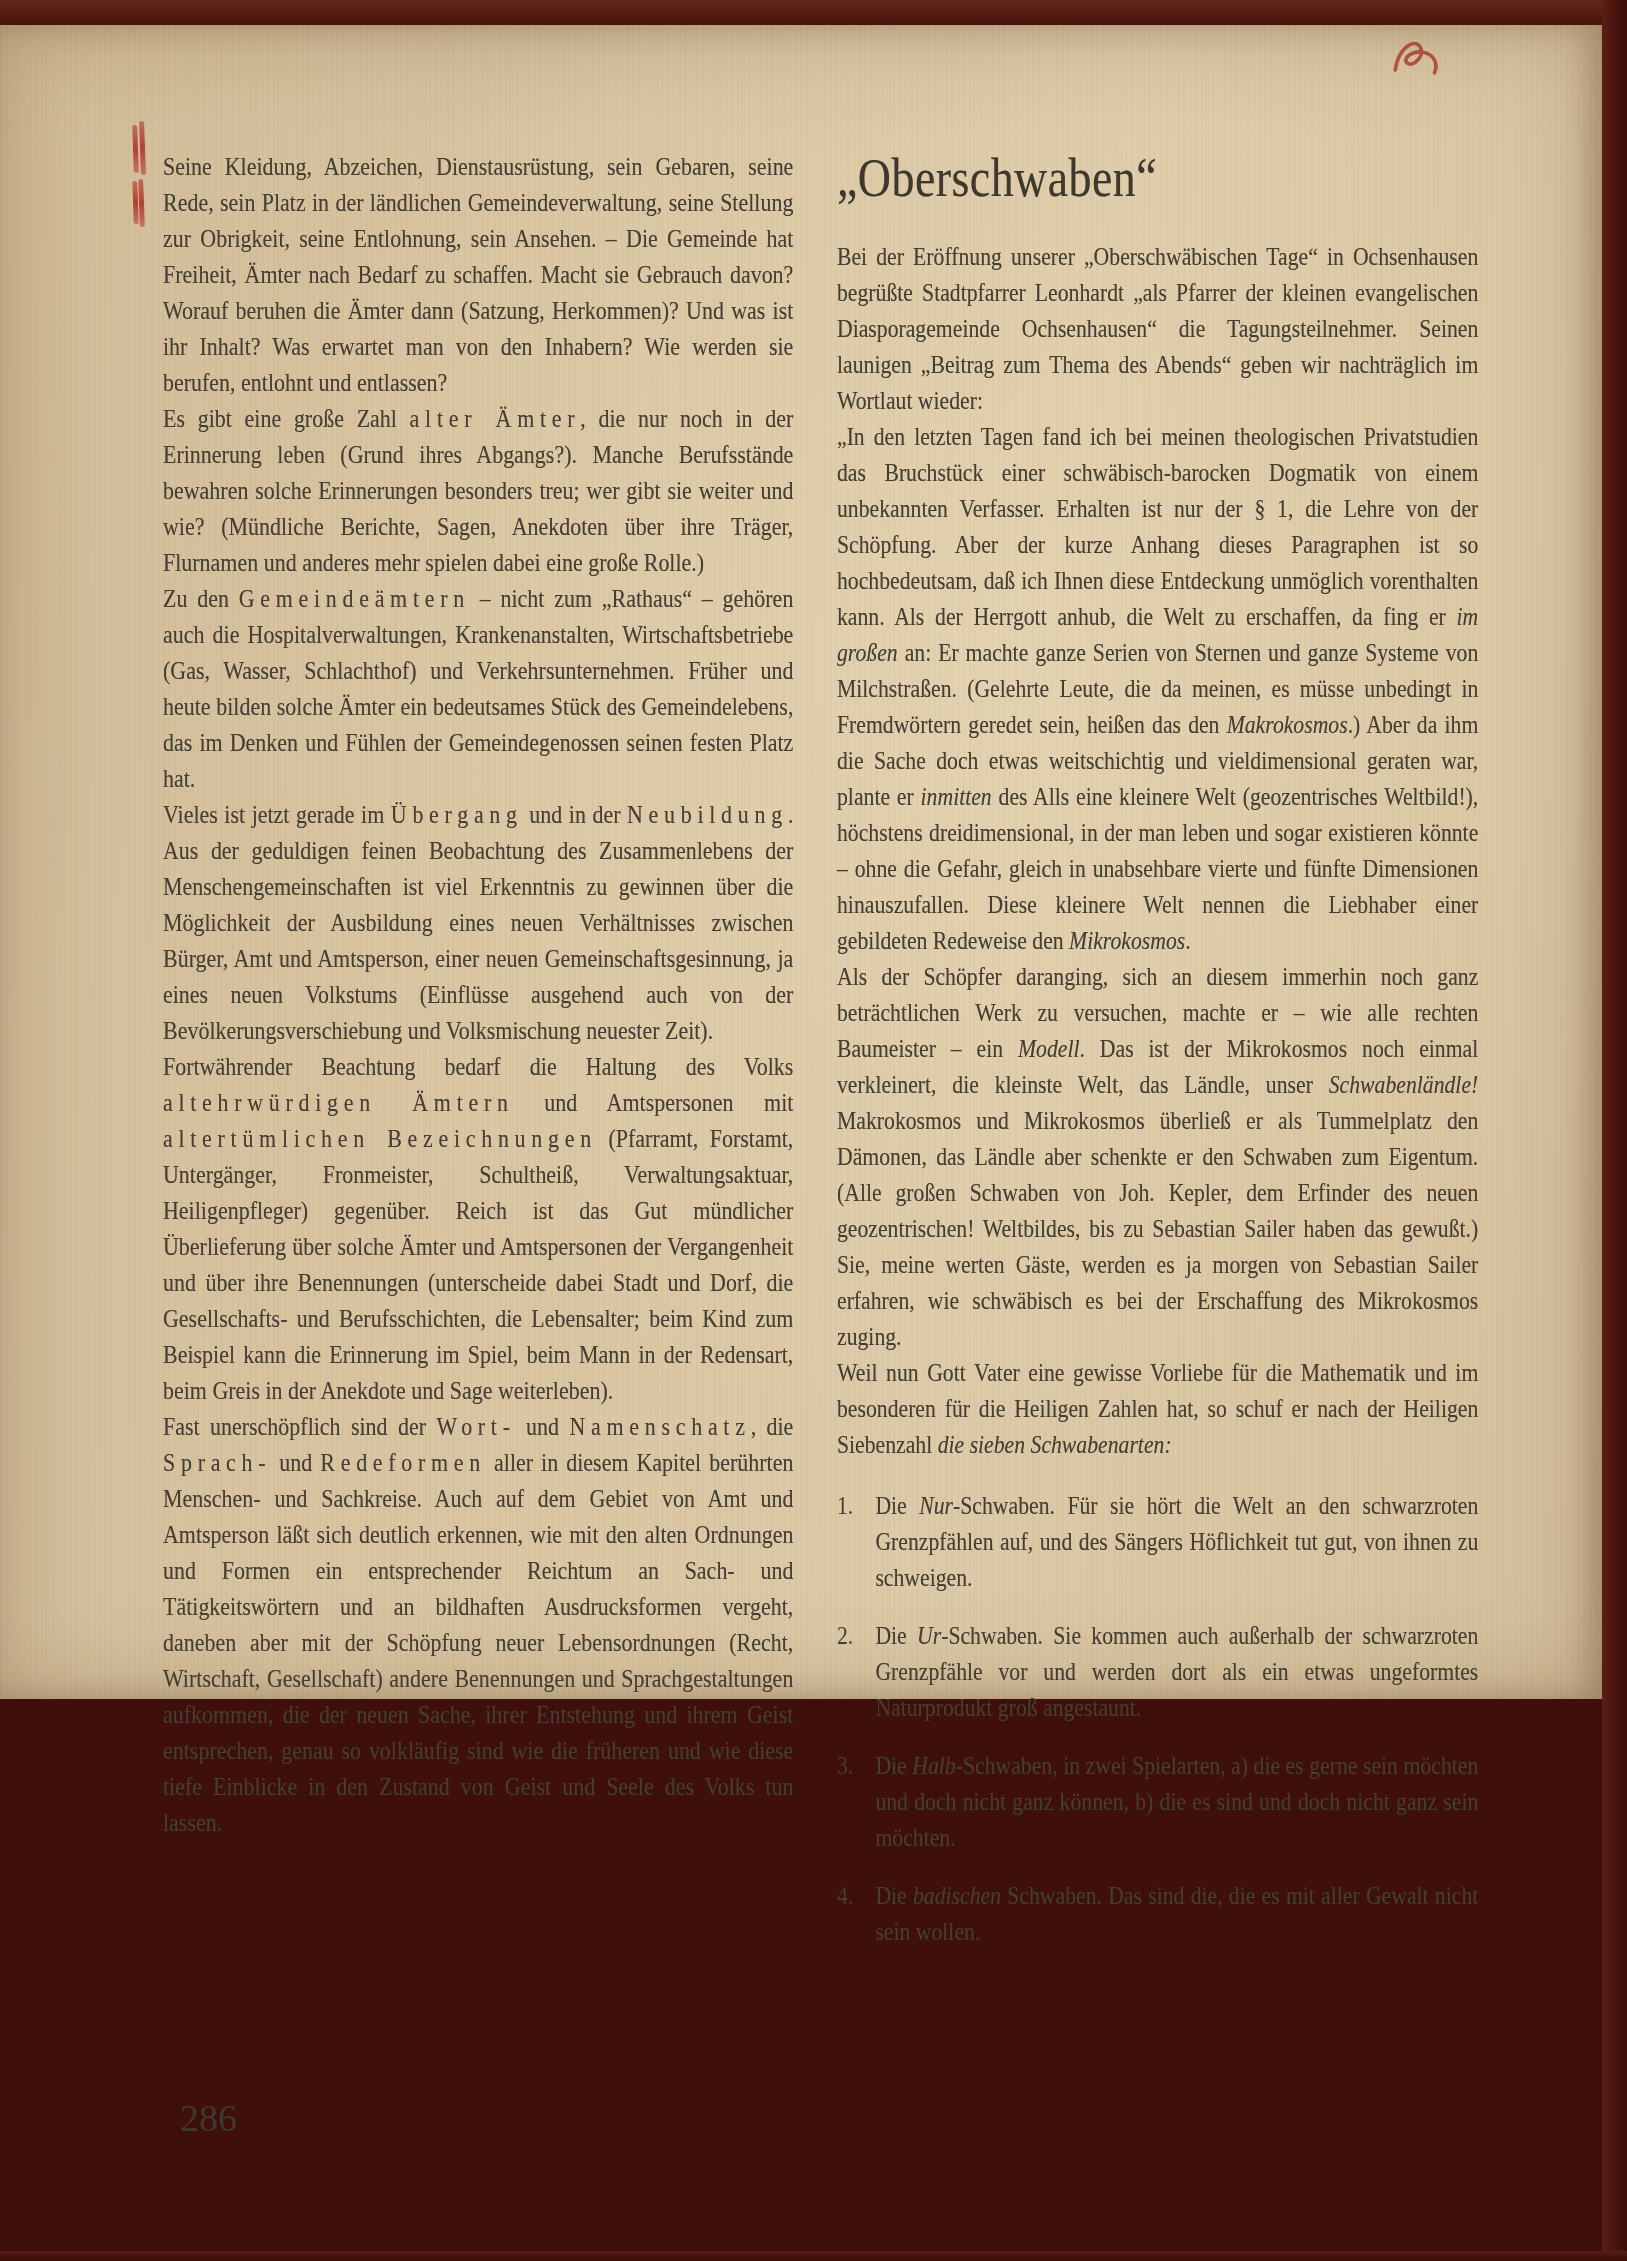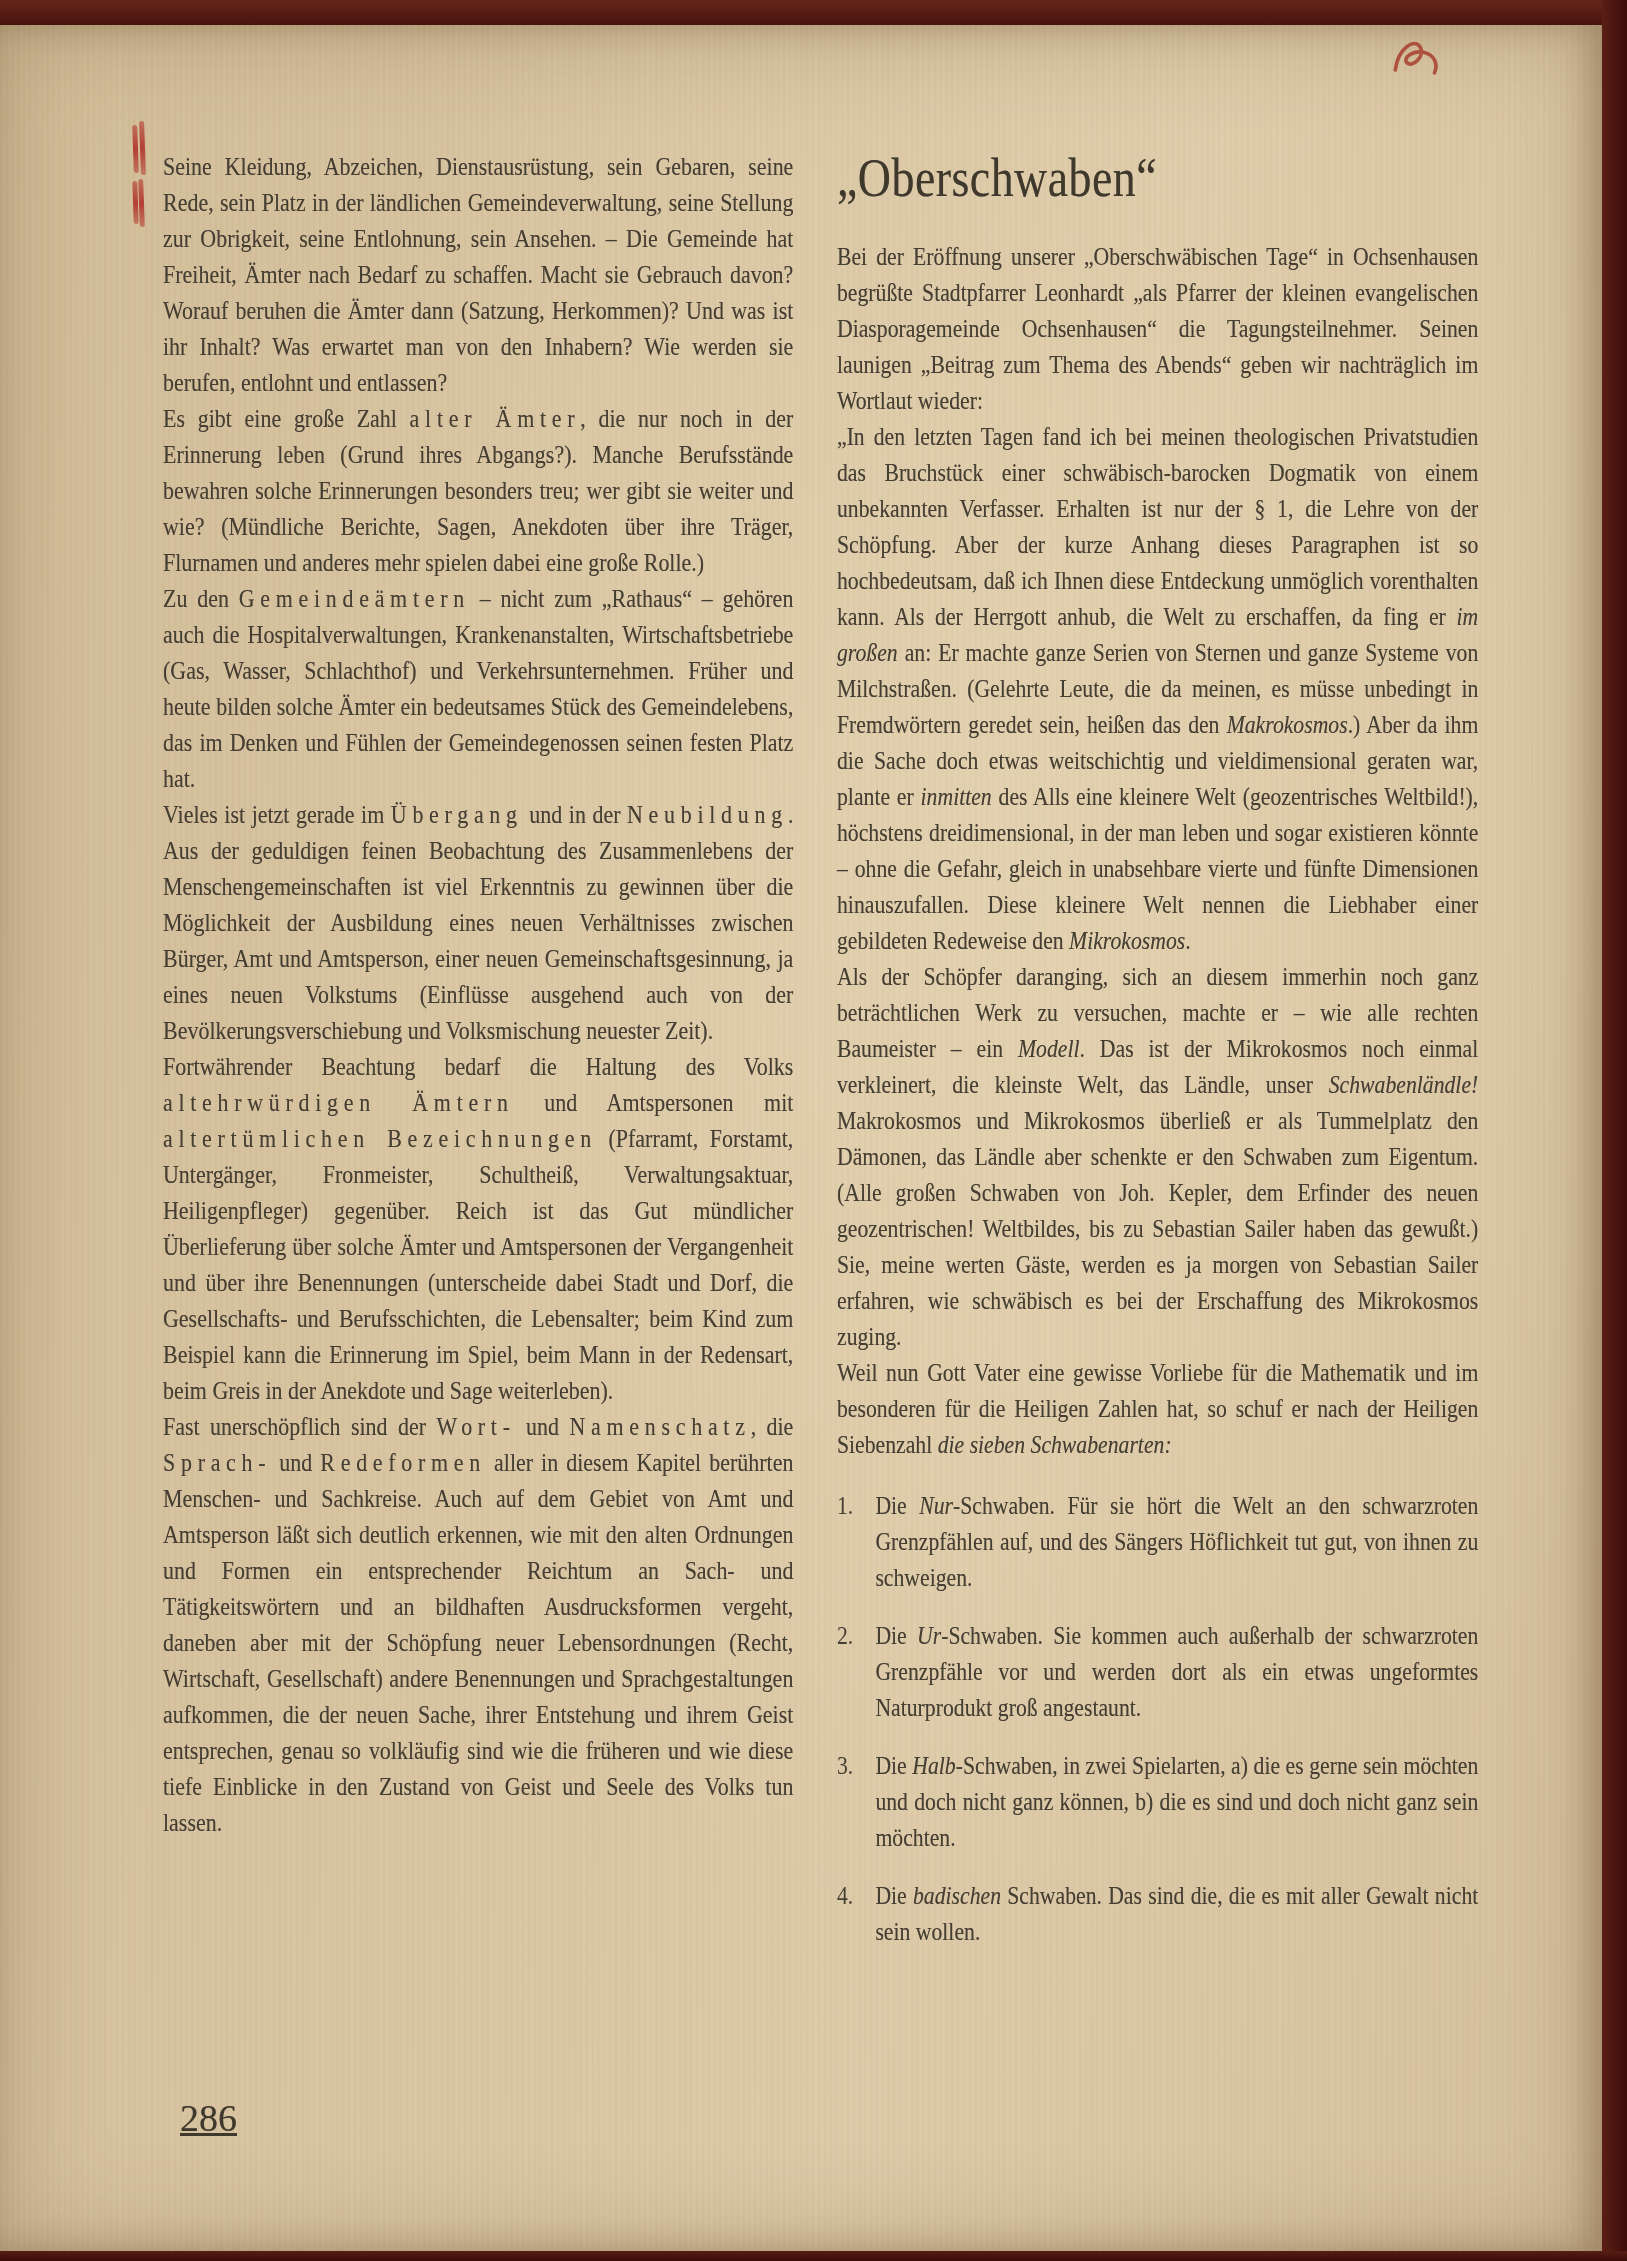--- a/index.html
+++ b/index.html
@@ -13,21 +13,21 @@
   body{
     font-family:"Liberation Serif","DejaVu Serif",serif;
     background:#3f0f0c;
     overflow:hidden;
     position:relative;
   }
   .scan{position:absolute;inset:0;}
   .page{
     position:absolute;
     left:0; top:25px;
-    width:1603px; height:2226px;
+    width:1603px; height:1674px;
     background:
       radial-gradient(ellipse at 62% 38%, rgba(255,244,214,0.20), rgba(0,0,0,0) 55%),
       repeating-linear-gradient(90deg, rgba(122,92,52,0.035) 0 2.2px, rgba(0,0,0,0) 2.2px 5.8px),
       linear-gradient(100deg,#d2bd99 0%,#d8c4a1 30%,#ddcaa8 62%,#d9c5a2 85%,#d4bf9c 100%);
     box-shadow: inset 0 0 101px rgba(94,63,28,0.28), inset -13px 0 29px rgba(70,35,15,0.25);
   }
   .edge{position:absolute;background:linear-gradient(180deg,#5e2218,#45110c);}
   .edge-top{left:0;top:0;width:1627px;height:25px;background:linear-gradient(180deg,#64261b,#49130d);}
   .edge-right{right:0;top:0;width:25px;height:2261px;background:linear-gradient(270deg,#3c0d09,#5a1f15);}
   .edge-bottom{left:0;bottom:0;width:1627px;height:10px;background:linear-gradient(0deg,#380c08,#571d13);}
@@ -58,21 +58,20 @@
   .list-item{display:flex;margin-top:22px;}
   .list-item .num{flex:none;width:46px;}
   .list-item .item-text{flex:1;text-align:justify;text-shadow:0 0 0.7px rgba(70,60,45,0.4);}
 
   .page-number{
     position:absolute;
     left:180px;top:2071px;
     font-size:38px;
     color:#3e382d;
     text-shadow:0 0 0.7px rgba(60,50,40,0.45);
-    text-decoration:underline;
   }
 
   .pen-marks{position:absolute;left:0;top:0;}
   .pen-stroke{
     position:absolute;
     width:5px;border-radius:2.9px;
     background:linear-gradient(180deg,rgba(176,50,40,0.55),rgba(176,50,40,0.9),rgba(176,50,40,0.5));
     transform:rotate(-2deg);
   }
   .scribble{position:absolute;left:1388px;top:10px;opacity:0.8;}

